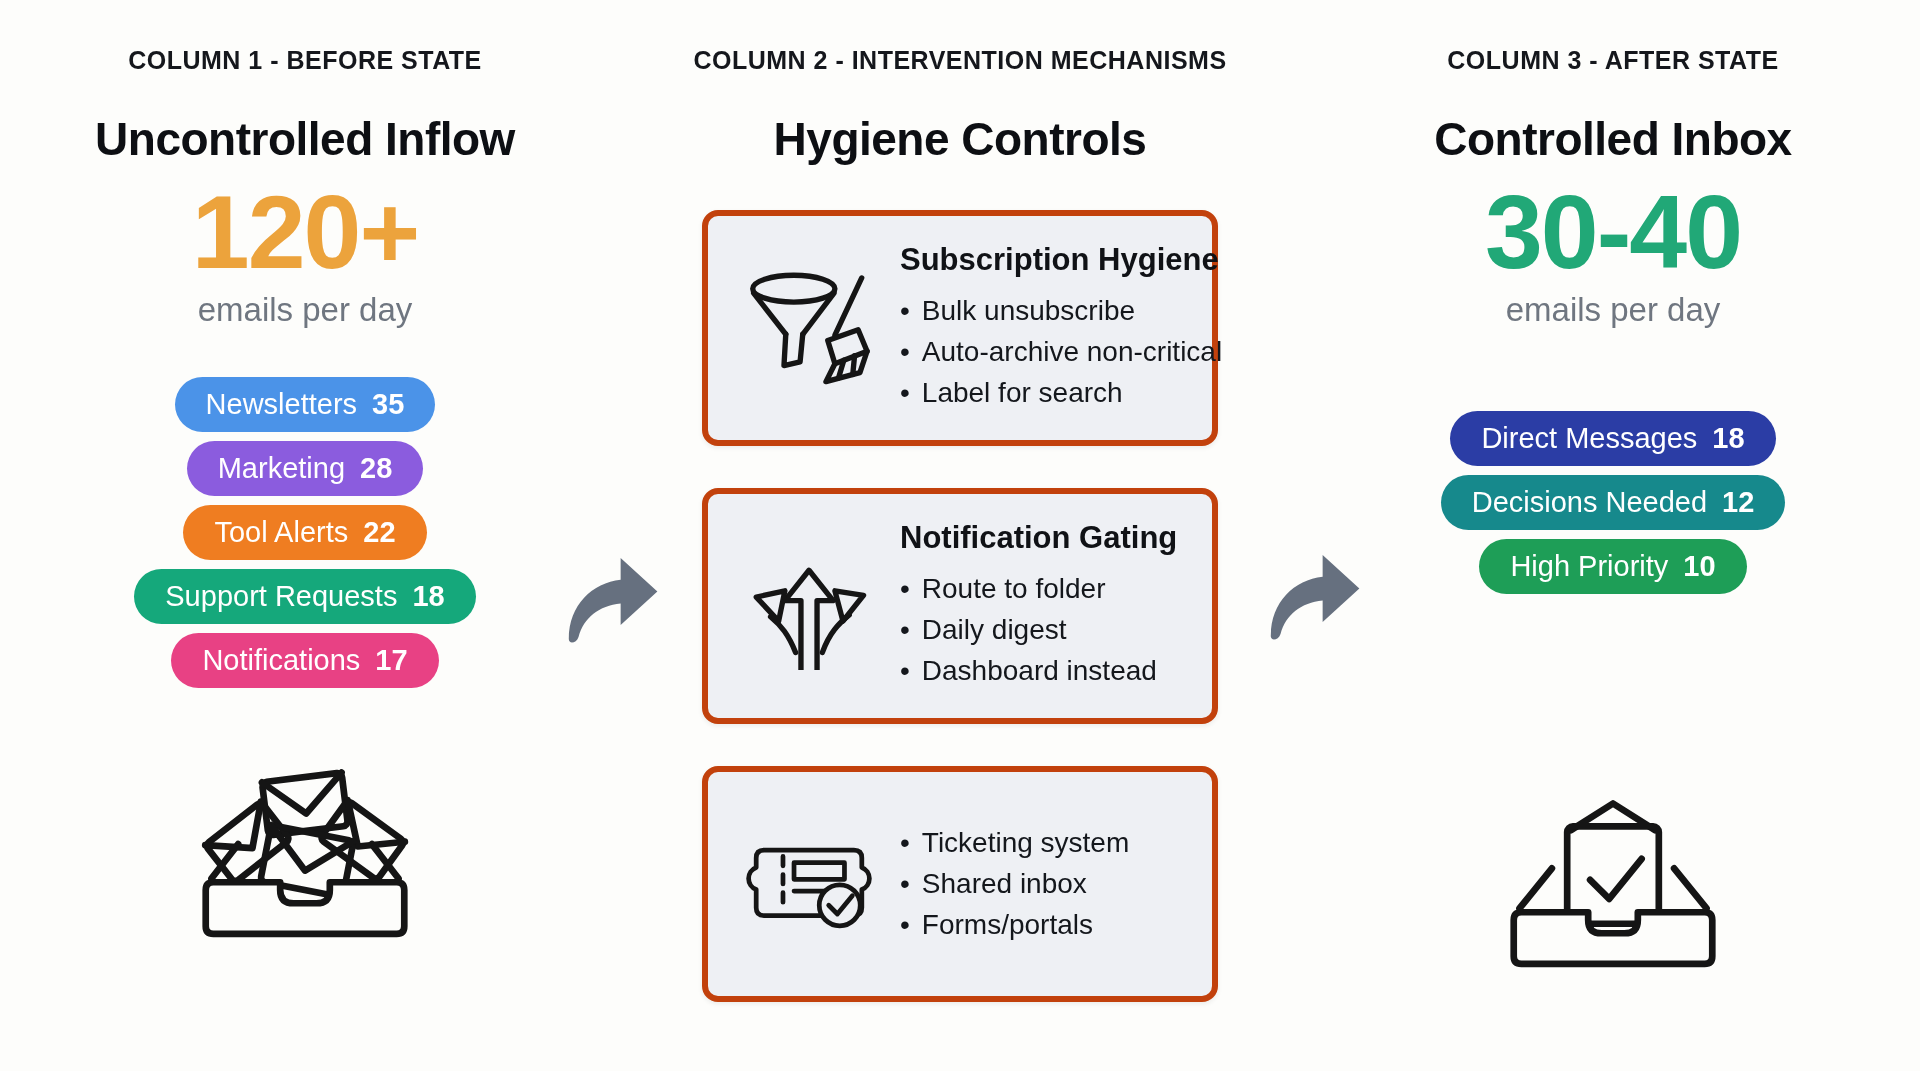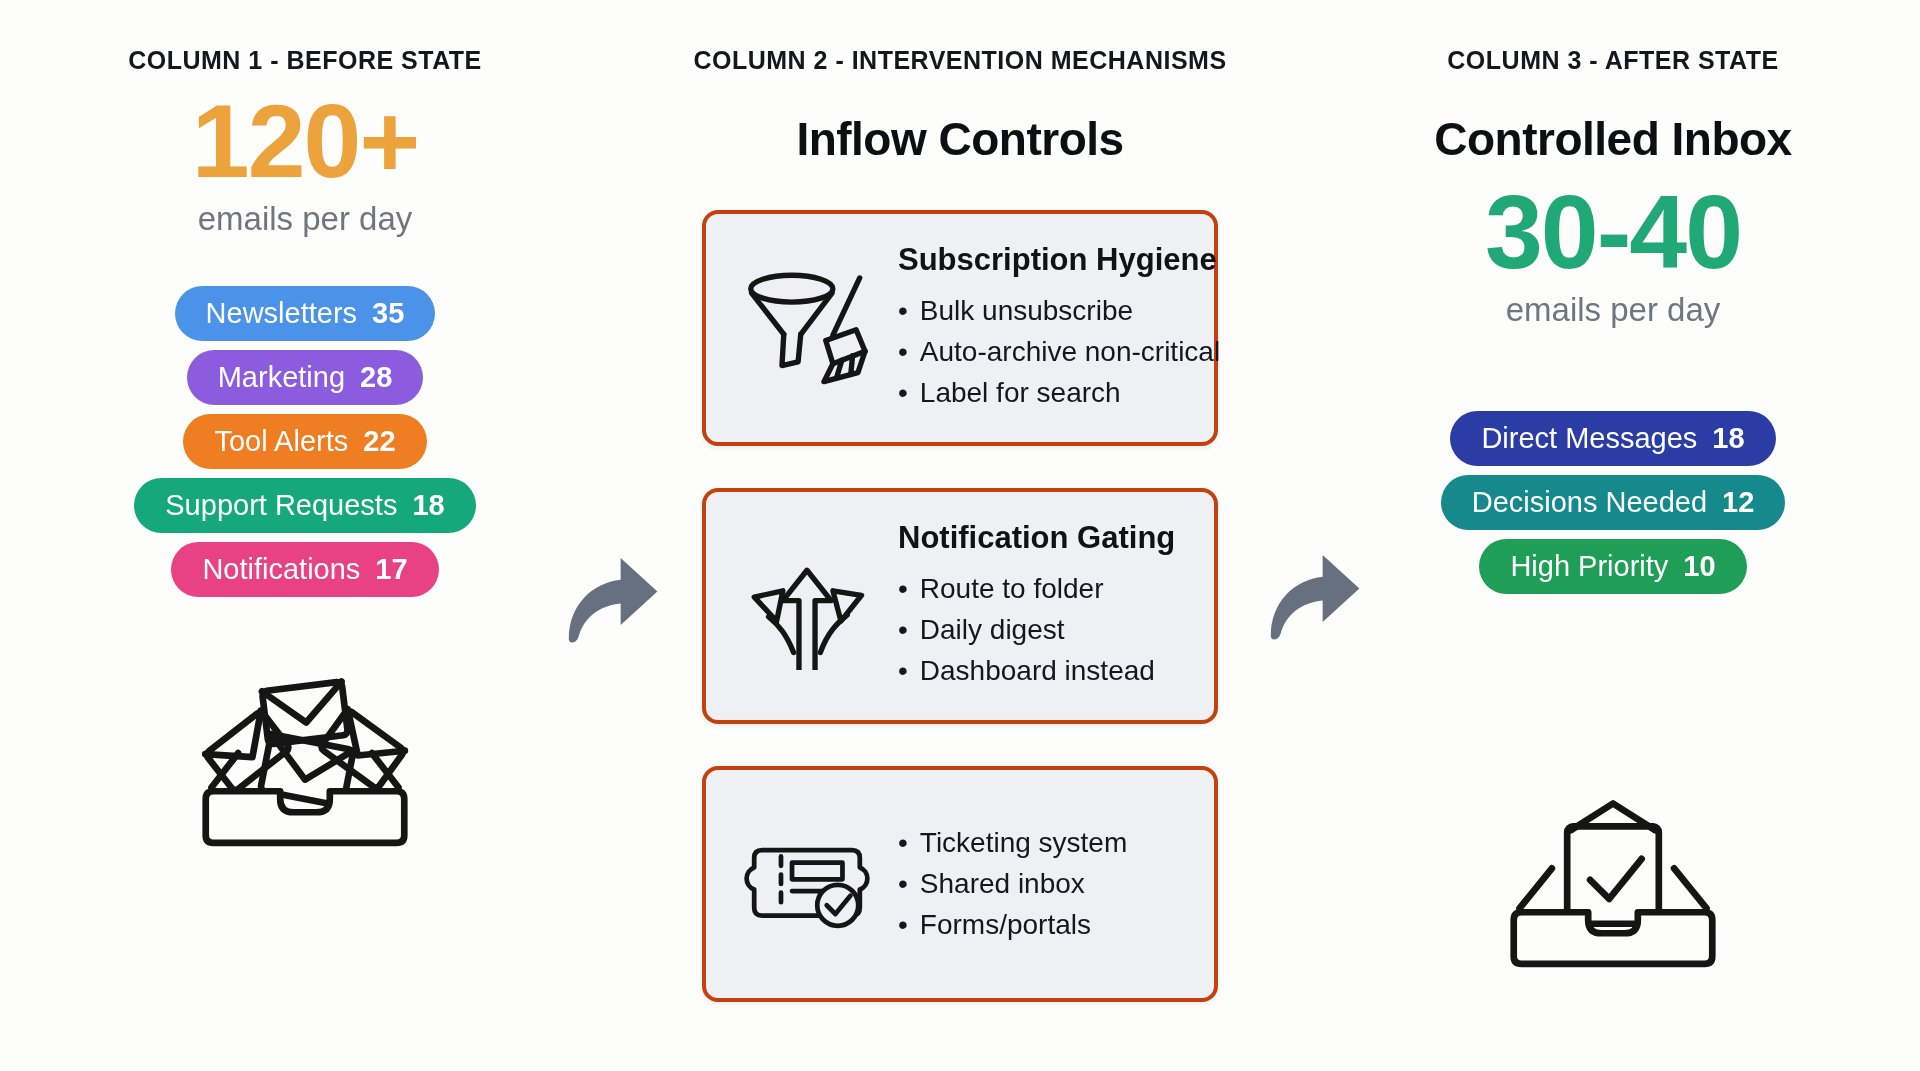--- a/index.html
+++ b/index.html
@@ -14,40 +14,41 @@
   .metric{margin-top:14px;font-size:104px;font-weight:800;line-height:1;letter-spacing:-2px;}
   .unit{margin-top:7px;font-size:33px;color:#6F7680;}
   .pills{margin-top:48px;display:flex;flex-direction:column;align-items:center;gap:9px;}
   .pills.after{margin-top:82px;}
   .pill{height:55px;border-radius:28px;padding:0 31px;display:flex;align-items:center;gap:15px;
         color:#fff;font-size:29px;font-weight:500;white-space:nowrap;}
   .pill b{font-weight:700;}
   .big-icon{margin-top:62px;}
   .big-icon.after{margin-top:186px;}
   .cards{margin-top:44px;display:flex;flex-direction:column;gap:42px;}
-  .card{width:516px;height:236px;box-sizing:border-box;background:#EEF0F4;border:4px solid #c2410c;
+  .card{width:516px;height:236px;box-sizing:border-box;background:#EEF0F4;border:6px solid #c2410c;
         border-radius:16px;box-shadow:0 2px 5px rgba(0,0,0,.07);
         display:flex;align-items:center;padding:0 20px 0 34px;gap:24px;}
   .card-icon{flex:none;width:134px;display:flex;justify-content:center;}
   .card-text{display:flex;flex-direction:column;}
   .card-title{font-size:31px;font-weight:800;color:#101216;margin-bottom:12px;white-space:nowrap;}
   .card-bullet{font-size:28px;color:#14171C;line-height:41px;white-space:nowrap;}
   .card-bullet::before{content:"•";margin-right:12px;}
   .flow-arrow{position:absolute;}
   .flow-arrow.a1{left:558px;top:544px;}
   .flow-arrow.a2{left:1260px;top:541px;}
   .stroke-ic{stroke:#151515;fill:none;stroke-linecap:round;stroke-linejoin:round;}
 </style>
 </head>
 <body>
 
 <div class="page">
 
   <section class="col col1">
     <div class="kicker">COLUMN 1 - BEFORE STATE</div>
+    <h1 class="coltitle">Uncontrolled Inflow</h1>
     <div class="metric" style="color: rgb(236, 163, 60);">120+</div>
     <div class="unit">emails per day</div>
 
     <div class="pills">
       <div class="pill" style="background: rgb(75, 147, 232);">
         <span>Newsletters</span>
         <b>35</b>
       </div>
       <div class="pill" style="background: rgb(139, 92, 222);">
         <span>Marketing</span>
@@ -89,21 +90,21 @@
             <polyline points="-44,-30 0,10 44,-30"></polyline>
           </g>
           <path fill="#FDFDFB" d="M14,138 L84,138 L84,146 Q84,160 98,160 L122,160 Q136,160 136,146 L136,138 L206,138 Q214,138 214,146 L214,184 Q214,192 206,192 L14,192 Q6,192 6,184 L6,146 Q6,138 14,138 Z"></path>
         </g>
       </svg>
     </div>
   </section>
 
   <section class="col col2">
     <div class="kicker">COLUMN 2 - INTERVENTION MECHANISMS</div>
-    <h1 class="coltitle">Inflow Controls</h1>
+    <h1 class="coltitle">Hygiene Controls</h1>
 
     <div class="cards">
 
       <div class="card">
         <div class="card-icon">
           <svg width="134" height="128" viewBox="0 0 150 140">
             <g class="stroke-ic" stroke-width="6">
               <ellipse cx="58" cy="26" rx="46" ry="15"></ellipse>
               <line x1="13" y1="31" x2="49" y2="77"></line>
               <line x1="103" y1="31" x2="68" y2="77"></line>

